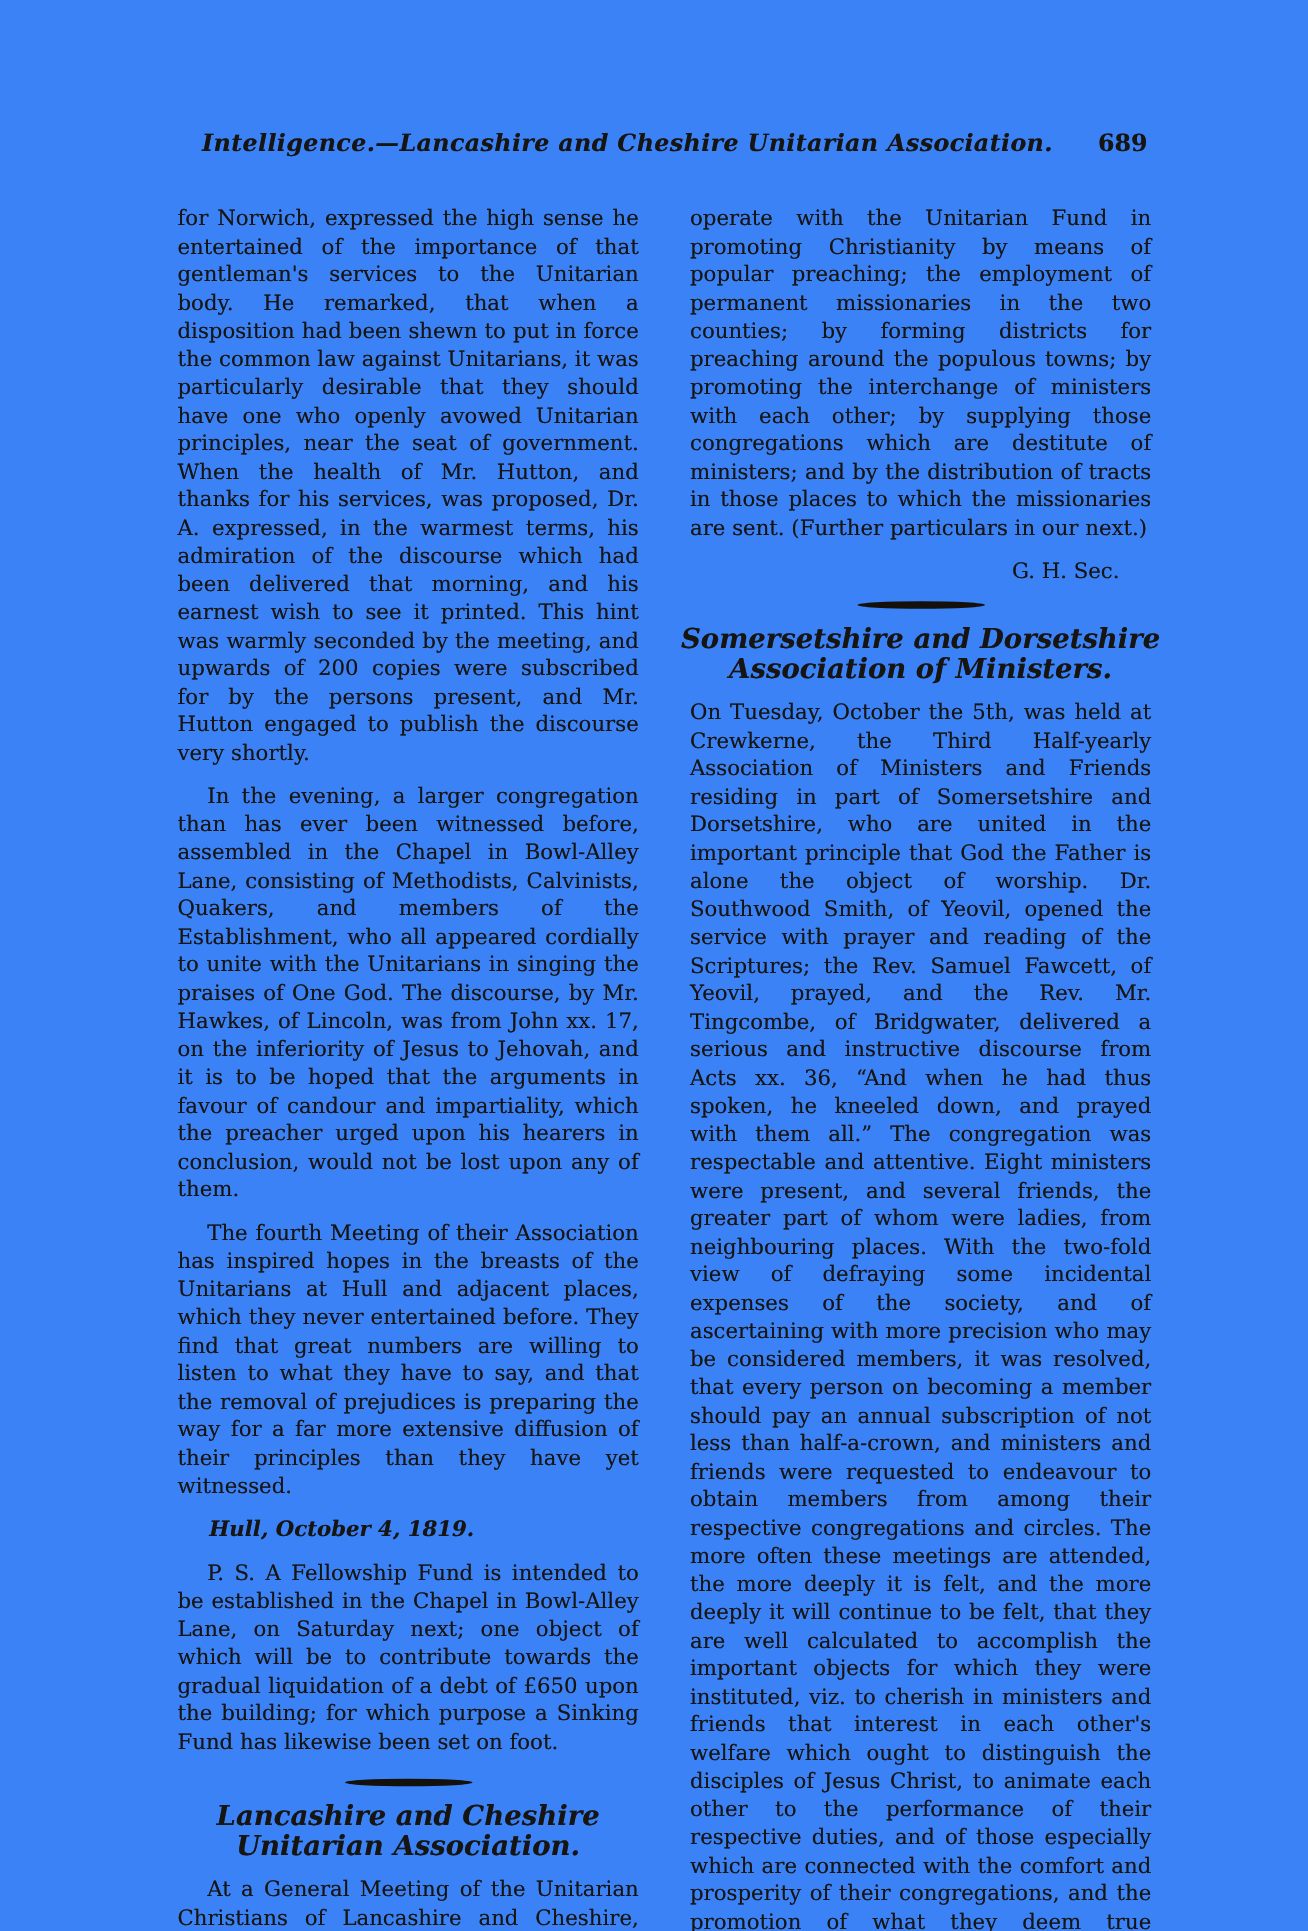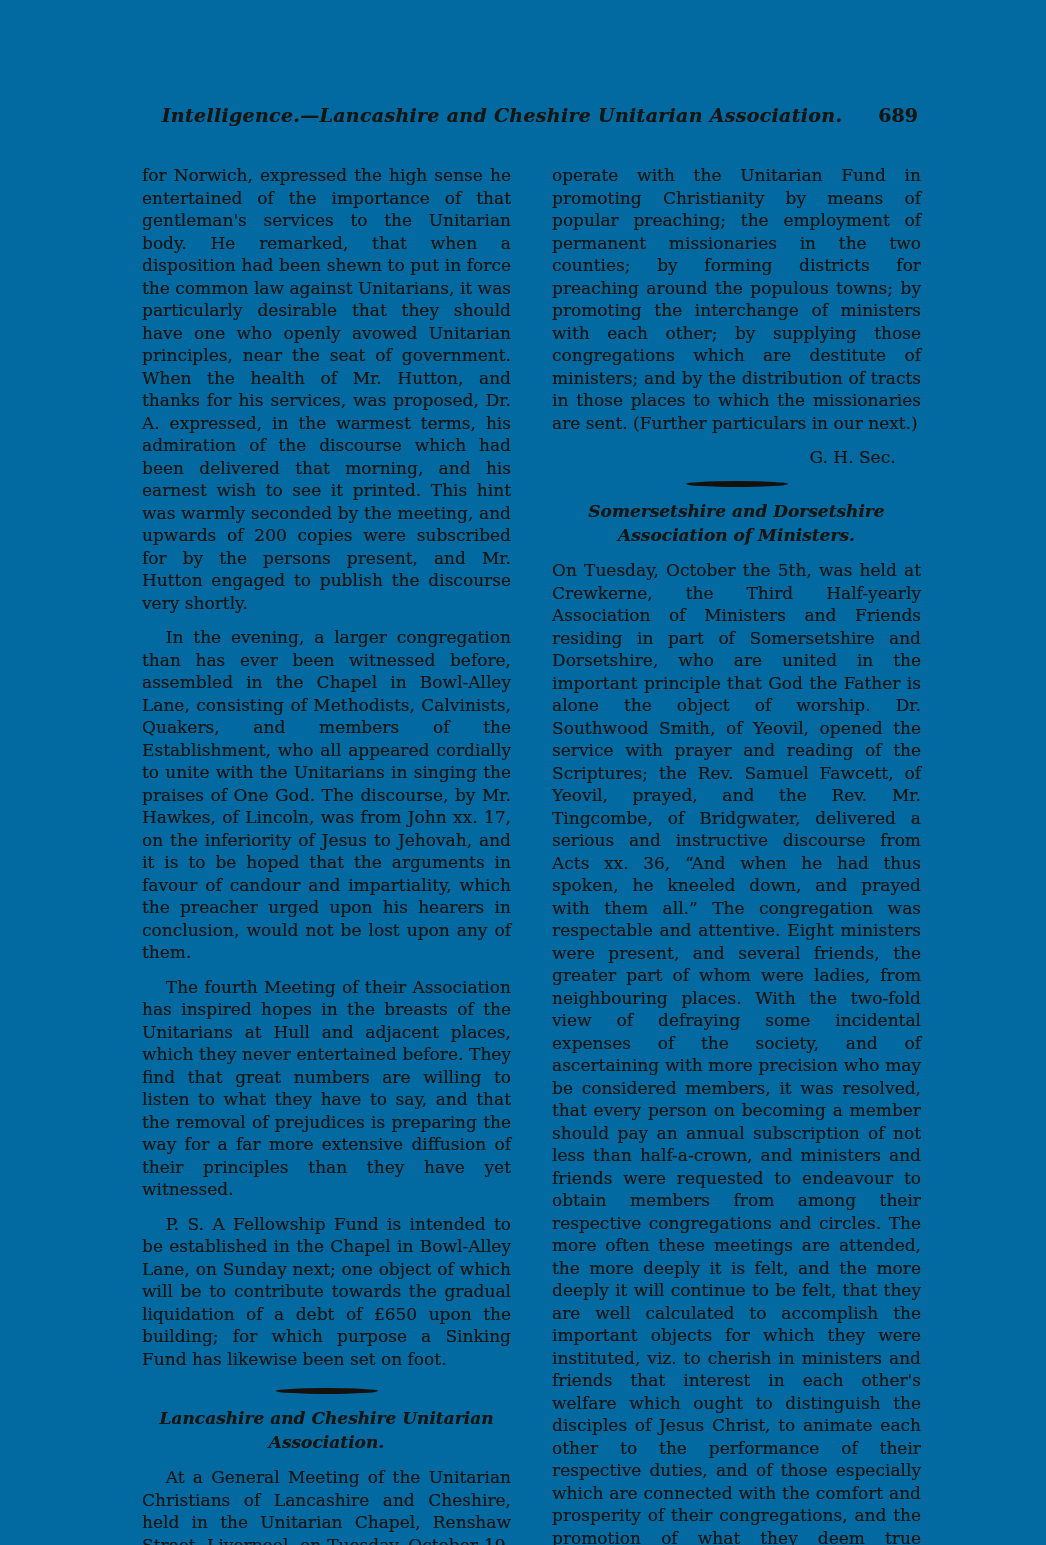--- a/index.html
+++ b/index.html
@@ -5,21 +5,21 @@
   html, body {
     margin: 0;
     padding: 0;
     background: #e8e6e1;
   }
   .page {
     position: relative;
     width: 1046px;
     height: 1545px;
     margin: 0 auto;
-    background: #0369a1;
+    background: #3b82f6;
     color: #171512;
     font-family: "DejaVu Serif", "Liberation Serif", serif;
     overflow: hidden;
     box-sizing: border-box;
     padding: 104px 112px 40px 130px;
     text-shadow: 0 0 0.5px rgba(20,16,10,0.55);
   }
   .running-head {
     position: relative;
     height: 34px;
@@ -72,21 +72,21 @@
     font-style: italic;
     font-weight: 600;
     padding-left: 2.2em;
     line-height: 23px;
   }
   .section-heading {
     margin: 6px 0 3px 0;
     text-align: center;
     font-style: italic;
     font-weight: bold;
-    font-size: 17px;
+    font-size: 22px;
     line-height: 24px;
     text-indent: 0;
   }
   .divider {
     display: flex;
     justify-content: center;
     align-items: center;
     height: 18px;
     margin: 6px 0 4px 0;
   }
@@ -106,21 +106,22 @@
     <div class="title">Intelligence.—Lancashire and Cheshire Unitarian Association.</div>
     <div class="pagenum">689</div>
   </div>
 
   <div class="columns">
 
     <div class="col">
       <p class="continuation">for Norwich, expressed the high sense he entertained of the importance of that gentleman's services to the Unitarian body. He remarked, that when a disposition had been shewn to put in force the common law against Unitarians, it was particularly desirable that they should have one who openly avowed Unitarian principles, near the seat of government. When the health of Mr. Hutton, and thanks for his services, was proposed, Dr. A. expressed, in the warmest terms, his admiration of the discourse which had been delivered that morning, and his earnest wish to see it printed. This hint was warmly seconded by the meeting, and upwards of 200 copies were subscribed for by the persons present, and Mr. Hutton engaged to publish the discourse very shortly.</p>
       <p>In the evening, a larger congregation than has ever been witnessed before, assembled in the Chapel in Bowl-Alley Lane, consisting of Methodists, Calvinists, Quakers, and members of the Establishment, who all appeared cordially to unite with the Unitarians in singing the praises of One God. The discourse, by Mr. Hawkes, of Lincoln, was from John xx. 17, on the inferiority of Jesus to Jehovah, and it is to be hoped that the arguments in favour of candour and impartiality, which the preacher urged upon his hearers in conclusion, would not be lost upon any of them.</p>
       <p>The fourth Meeting of their Association has inspired hopes in the breasts of the Unitarians at Hull and adjacent places, which they never entertained before. They find that great numbers are willing to listen to what they have to say, and that the removal of prejudices is preparing the way for a far more extensive diffusion of their principles than they have yet witnessed.</p>
-      <p>P. S. A Fellowship Fund is intended to be established in the Chapel in Bowl-Alley Lane, on Sunday next; one object of which will be to contribute towards the gradual liquidation of a debt of £650 upon the building; for which purpose a Sinking Fund has likewise been set on foot.</p>
+      <div class="dateline">Hull, October 4, 1819.</div>
+      <p>P. S. A Fellowship Fund is intended to be established in the Chapel in Bowl-Alley Lane, on Saturday next; one object of which will be to contribute towards the gradual liquidation of a debt of £650 upon the building; for which purpose a Sinking Fund has likewise been set on foot.</p>
       <div class="divider">
           <span class="rule"></span>
         </div>
       <div class="section-heading">Lancashire and Cheshire Unitarian Association.</div>
       <p>At a General Meeting of the Unitarian Christians of Lancashire and Cheshire, held in the Unitarian Chapel, Renshaw Street, Liverpool, on Tuesday, October 19, 1819, Ottiwell Wood, Esq. of Edge Hill, in the chair, It was unanimously resolved, to establish an Unitarian Association of the two counties of Lancaster and Chester. And the objects of this institution were declared to be, to promote greater union among the different congregations; to co-</p>
     </div>
 
     <div class="col">
       <p class="continuation">operate with the Unitarian Fund in promoting Christianity by means of popular preaching; the employment of permanent missionaries in the two counties; by forming districts for preaching around the populous towns; by promoting the interchange of ministers with each other; by supplying those congregations which are destitute of ministers; and by the distribution of tracts in those places to which the missionaries are sent.  (Further particulars in our next.)</p>
       <div class="signature tight">G. H. Sec.</div>

